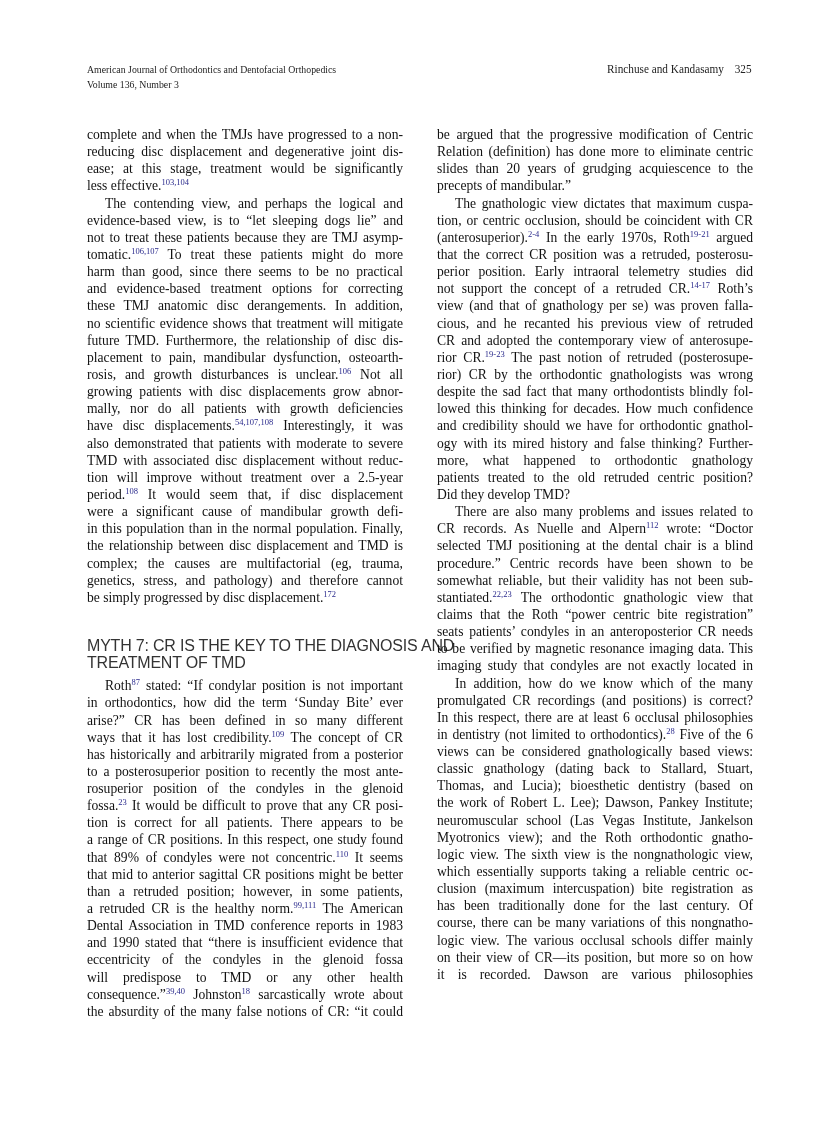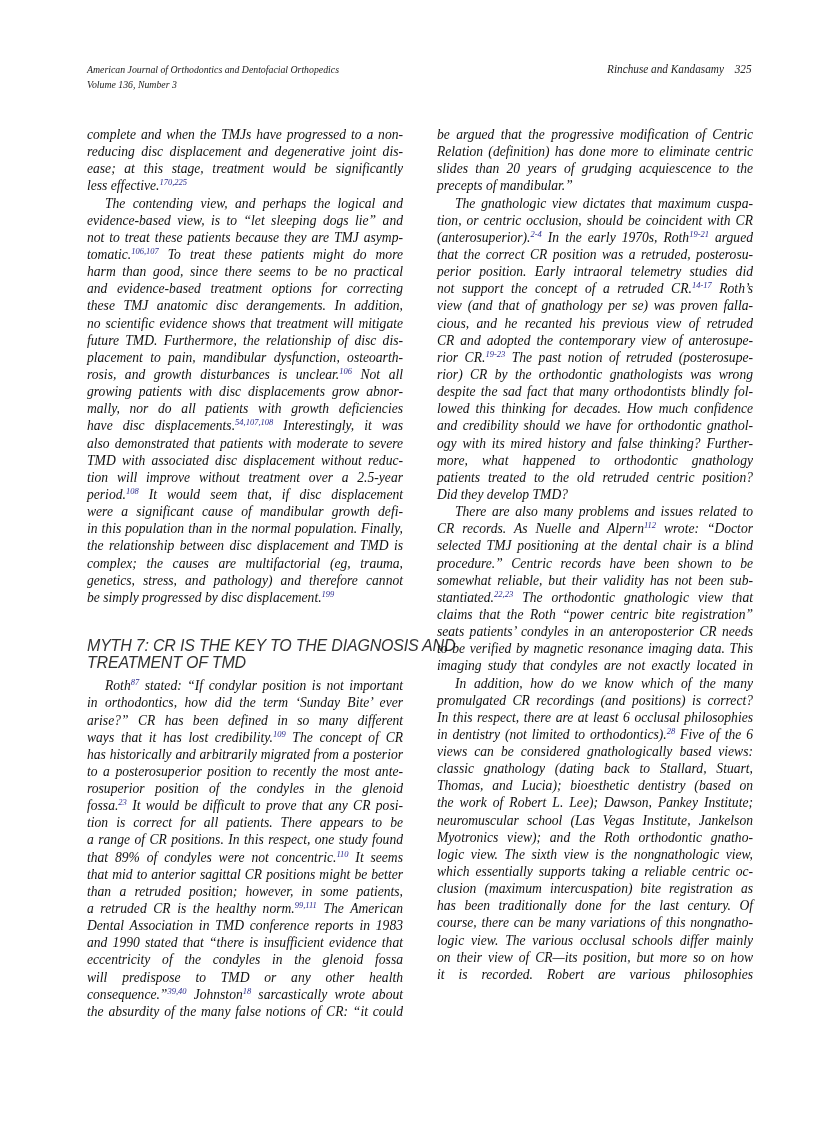--- a/index.html
+++ b/index.html
@@ -1,17 +1,17 @@
 <!DOCTYPE html>
 <html><head>
 <meta charset="utf-8">
 <style>
   html, body { margin: 0; padding: 0; background: #ffffff; }
   body { width: 838px; height: 1122px; position: relative; overflow: hidden; }
-  .page { position: absolute; left: 0; top: 0; width: 838px; height: 818px; background: #fff; font-style: italic; }
+  .page { position: absolute; left: 0; top: 0; width: 838px; height: 818px; background: #fff; }
   .running-head { position: absolute; top: 62px; left: 87px; width: 665px;
     font-family: "Liberation Serif", serif; font-size: 11.4px; color: #222; line-height: 15px; }
   .rh-left { position: absolute; left: 0; top: 0; transform: scaleX(0.86); transform-origin: left top; white-space: nowrap; }
   .rh-right { position: absolute; right: 0; top: 0; transform: scaleX(0.9); transform-origin: right top; white-space: nowrap; font-size: 12.5px; }
   .rh-right .pg { margin-left: 12px; }
   .col { position: absolute; top: 126px; width: 316px;
     font-family: "Liberation Serif", serif; font-size: 13.6px; line-height: 17.15px; color: #111;
     text-align: justify; hyphens: none; }
   .col-left { left: 87px; }
   .col-right { left: 437px; }
@@ -36,21 +36,21 @@
     <div class="rh-right">
       <span>Rinchuse and Kandasamy</span><span class="pg">325</span>
     </div>
   </div>
 
   <div class="col col-left">
     <p>
         <span class="line"><span>complete and when the TMJs have progressed to a non-</span></span>
         <span class="line"><span>reducing disc displacement and degenerative joint dis-</span></span>
         <span class="line"><span>ease; at this stage, treatment would be significantly</span></span>
-        <span class="line last"><span>less effective.</span><sup class="cite">170,225</sup></span>
+        <span class="line last"><span>less effective.</span><sup class="cite">103,104</sup></span>
       </p>
     <p>
         <span class="line indent"><span>The contending view, and perhaps the logical and</span></span>
         <span class="line"><span>evidence-based view, is to “let sleeping dogs lie” and</span></span>
         <span class="line"><span>not to treat these patients because they are TMJ asymp-</span></span>
         <span class="line"><span>tomatic.</span><sup class="cite">106,107</sup><span> To treat these patients might do more</span></span>
         <span class="line"><span>harm than good, since there seems to be no practical</span></span>
         <span class="line"><span>and evidence-based treatment options for correcting</span></span>
         <span class="line"><span>these TMJ anatomic disc derangements. In addition,</span></span>
         <span class="line"><span>no scientific evidence shows that treatment will mitigate</span></span>
@@ -62,21 +62,21 @@
         <span class="line"><span>have disc displacements.</span><sup class="cite">54,107,108</sup><span> Interestingly, it was</span></span>
         <span class="line"><span>also demonstrated that patients with moderate to severe</span></span>
         <span class="line"><span>TMD with associated disc displacement without reduc-</span></span>
         <span class="line"><span>tion will improve without treatment over a 2.5-year</span></span>
         <span class="line"><span>period.</span><sup class="cite">108</sup><span> It would seem that, if disc displacement</span></span>
         <span class="line"><span>were a significant cause of mandibular growth defi-</span></span>
         <span class="line"><span>in this population than in the normal population. Finally,</span></span>
         <span class="line"><span>the relationship between disc displacement and TMD is</span></span>
         <span class="line"><span>complex; the causes are multifactorial (eg, trauma,</span></span>
         <span class="line"><span>genetics, stress, and pathology) and therefore cannot</span></span>
-        <span class="line last"><span>be simply progressed by disc displacement.</span><sup class="cite">199</sup></span>
+        <span class="line last"><span>be simply progressed by disc displacement.</span><sup class="cite">172</sup></span>
       </p>
     <div class="heading">
         <span class="line">MYTH 7: CR IS THE KEY TO THE DIAGNOSIS AND</span>
         <span class="line">TREATMENT OF TMD</span>
       </div>
     <p>
         <span class="line indent"><span>Roth</span><sup class="cite">87</sup><span> stated: “If condylar position is not important</span></span>
         <span class="line"><span>in orthodontics, how did the term ‘Sunday Bite’ ever</span></span>
         <span class="line"><span>arise?” CR has been defined in so many different</span></span>
         <span class="line"><span>ways that it has lost credibility.</span><sup class="cite">109</sup><span> The concept of CR</span></span>
@@ -149,16 +149,16 @@
         <span class="line"><span>the work of Robert L. Lee); Dawson, Pankey Institute;</span></span>
         <span class="line"><span>neuromuscular school (Las Vegas Institute, Jankelson</span></span>
         <span class="line"><span>Myotronics view); and the Roth orthodontic gnatho-</span></span>
         <span class="line"><span>logic view. The sixth view is the nongnathologic view,</span></span>
         <span class="line"><span>which essentially supports taking a reliable centric oc-</span></span>
         <span class="line"><span>clusion (maximum intercuspation) bite registration as</span></span>
         <span class="line"><span>has been traditionally done for the last century. Of</span></span>
         <span class="line"><span>course, there can be many variations of this nongnatho-</span></span>
         <span class="line"><span>logic view. The various occlusal schools differ mainly</span></span>
         <span class="line"><span>on their view of CR—its position, but more so on how</span></span>
-        <span class="line"><span>it is recorded. Robert are various philosophies</span></span>
+        <span class="line"><span>it is recorded. Dawson are various philosophies</span></span>
       </p>
   </div>
 </div>
 
 </body></html>

